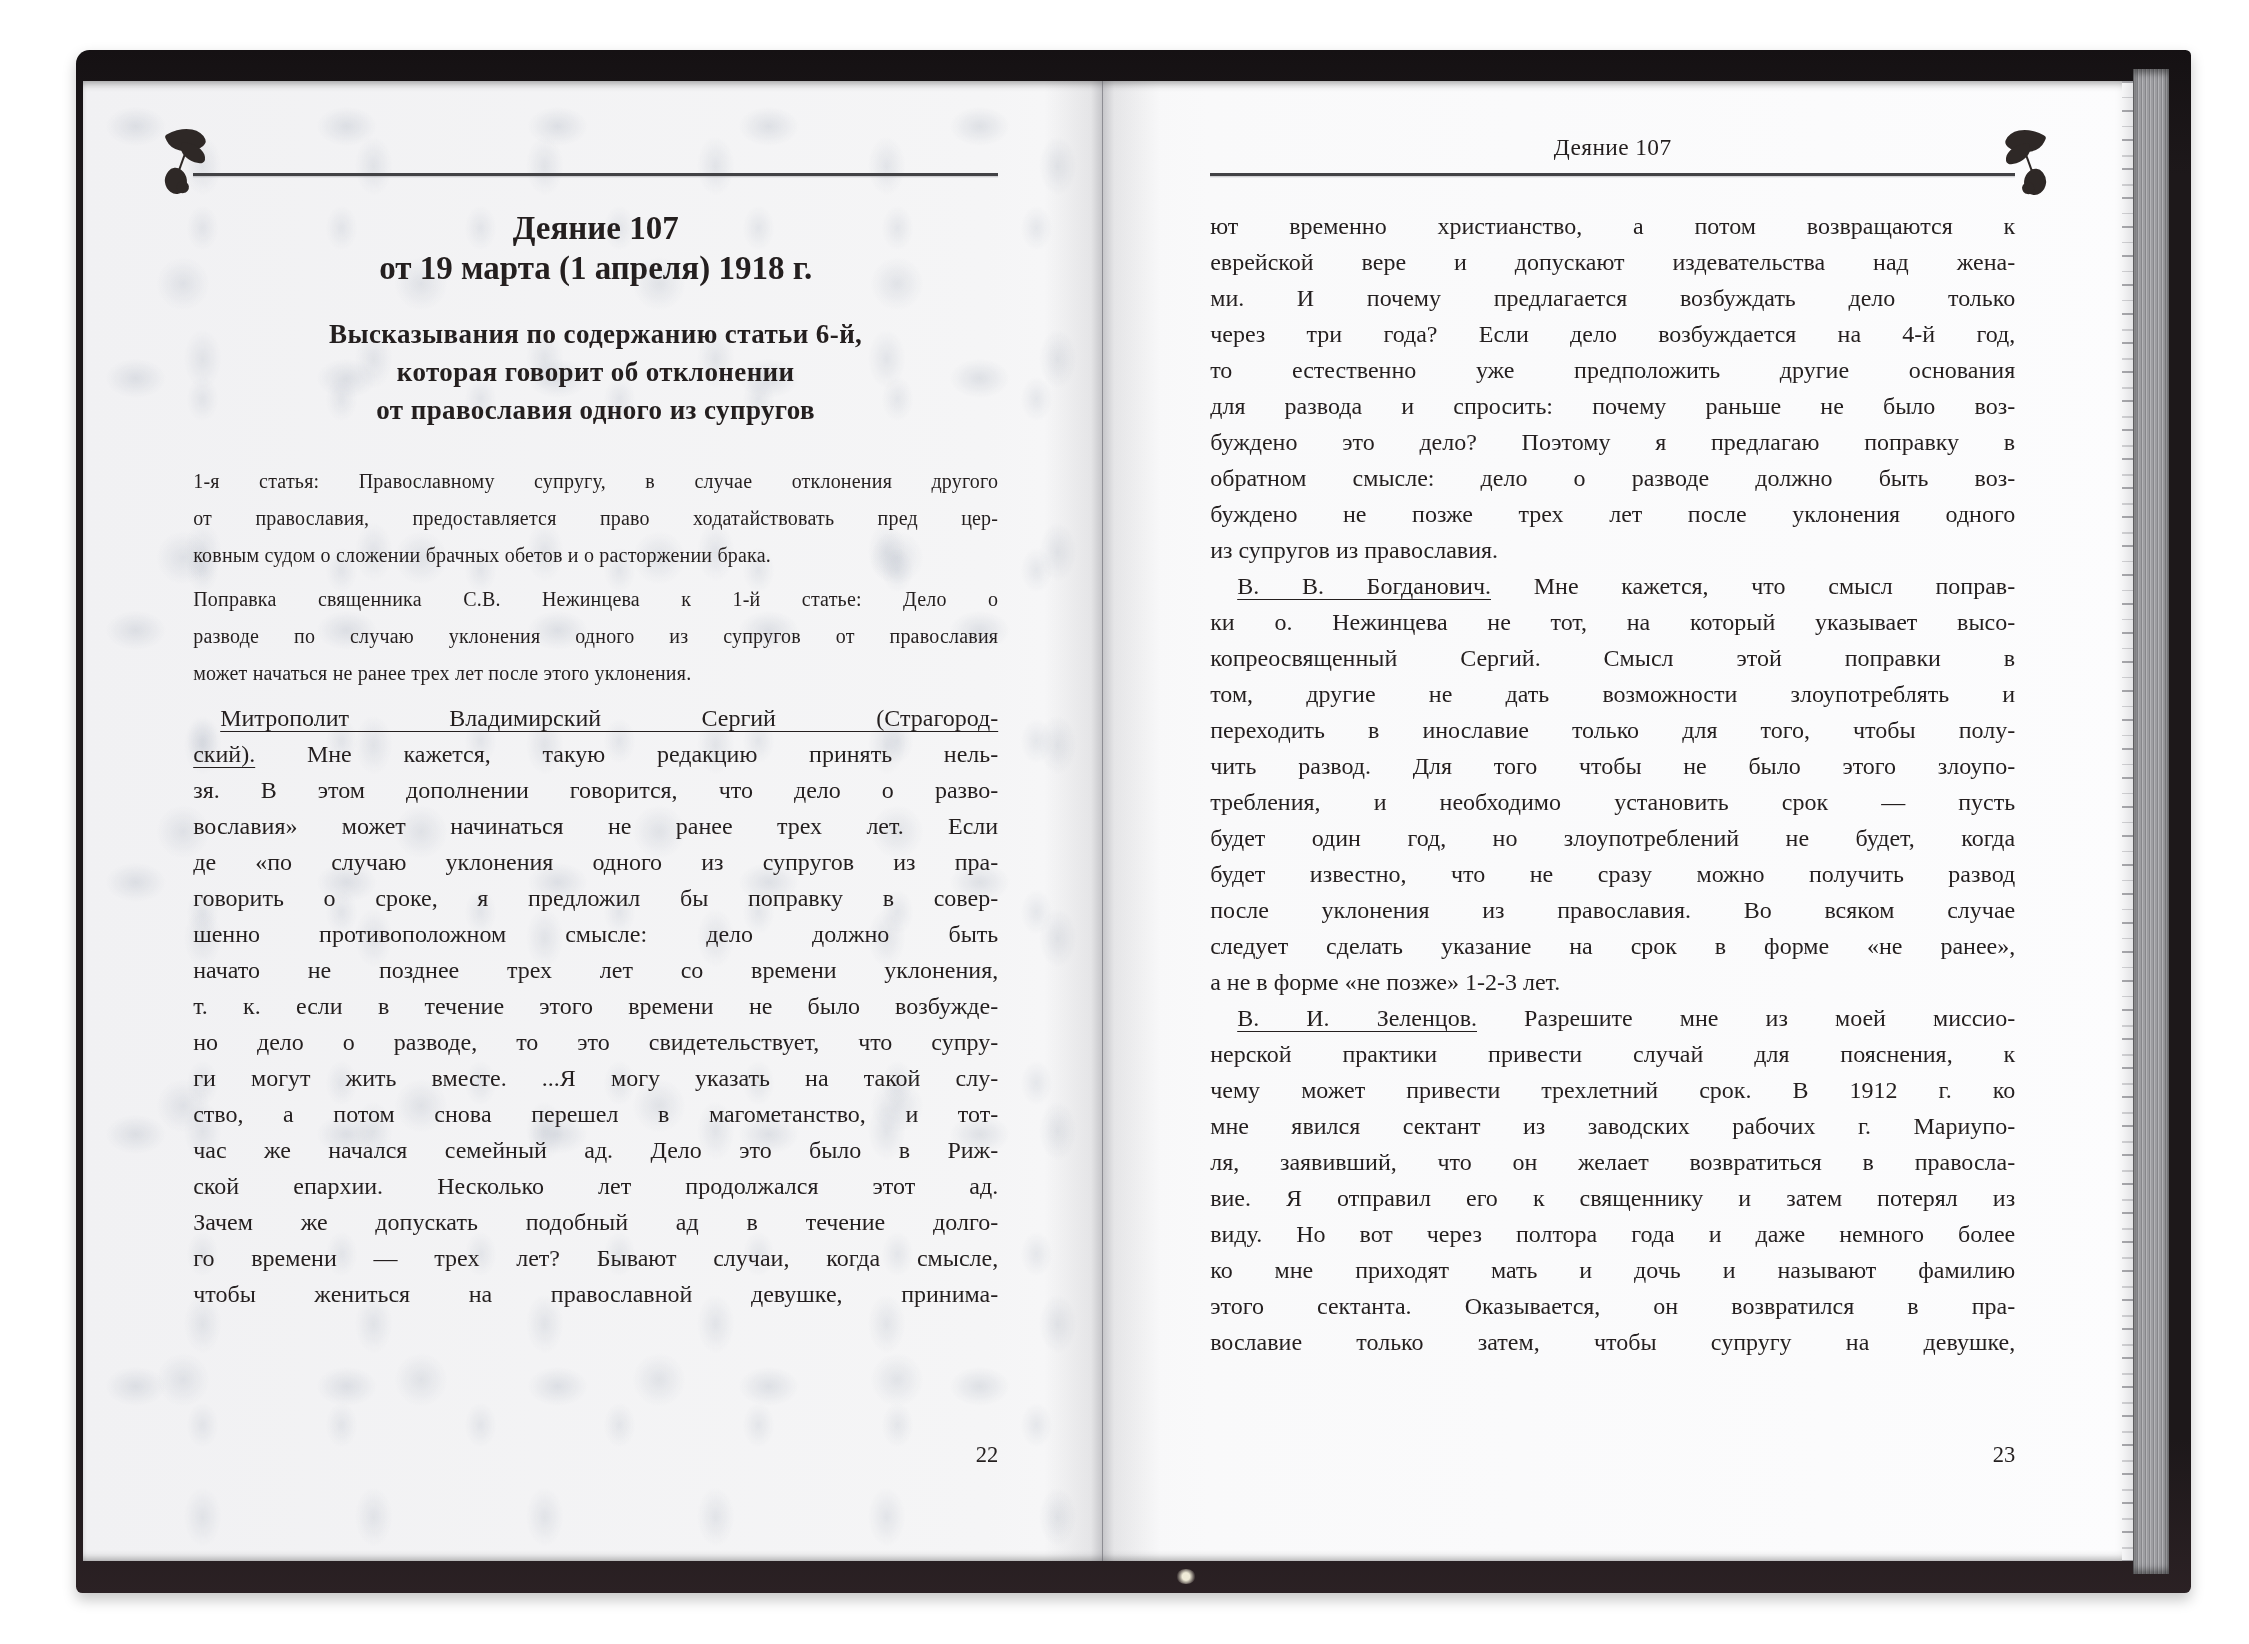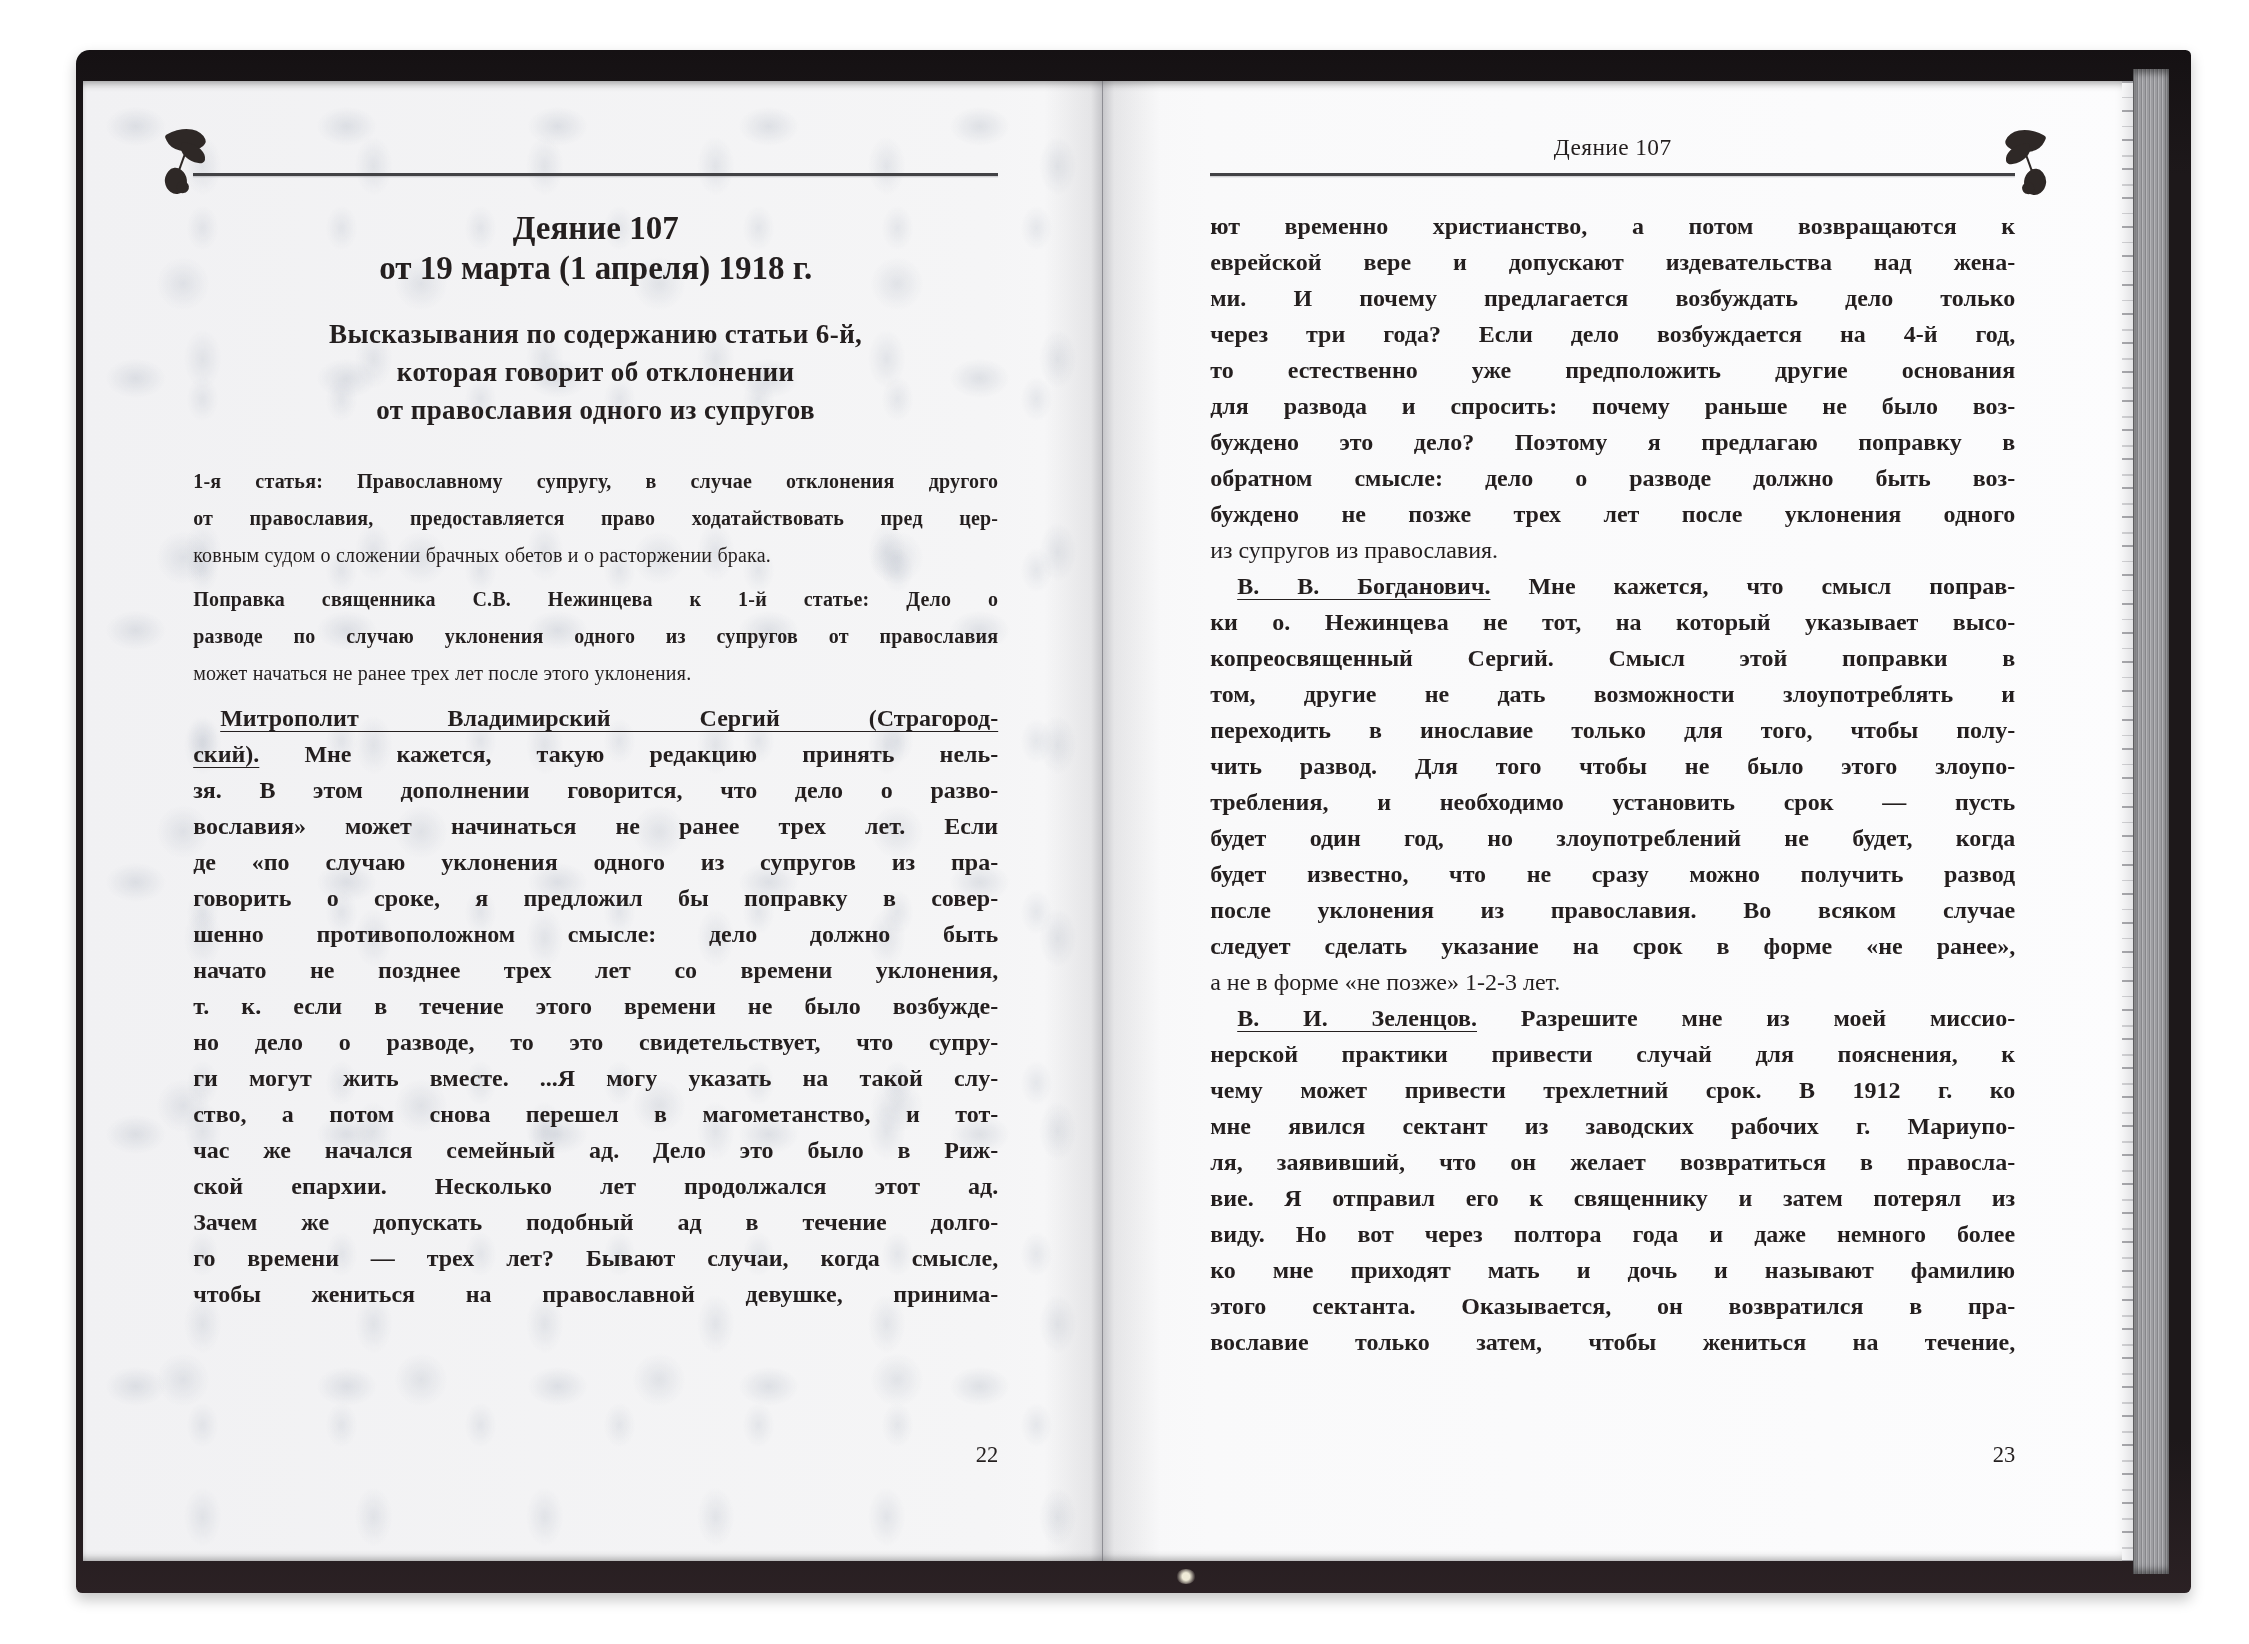--- a/index.html
+++ b/index.html
@@ -69,21 +69,21 @@
   .petal2{ left:15.3px; top:56px;width:11.7px; height:11.7px; border-radius:50%; }
 
   .running-header {
     position:absolute; left:1127px; top:52px; width:805px;
     font-size:23.4px; line-height:28px; text-align:center; letter-spacing:0.4px;
   }
 
   
   .block { position:absolute; }
   .t-center { text-align:center; }
-  .jl      { text-align:justify; text-align-last:justify;font-weight:bold; }
+  .jl      { text-align:justify; text-align-last:justify; }
   .jl-last { text-align:justify; text-align-last:left; }
   .indent  { text-indent:27px; }
 
   .title-block    { left:110px; top:127px;  width:805px; font-weight:bold; font-size:33px; line-height:40px; }
   .subtitle-block { left:110px; top:234px;  width:805px; font-weight:bold; font-size:27px; line-height:38px; letter-spacing:0.4px; }
   .note1          { left:110px; top:382px;  width:805px; }
   .note2          { left:110px; top:500px; width:805px; }
   .note-line      { font-size:20px; line-height:37px; letter-spacing:0.2px; }
   .main-left      { left:110px; top:619px; width:805px; }
   .body-right     { left:1127px; top:127px; width:805px; }
@@ -199,19 +199,19 @@
 
       <div class="body-line jl indent"><span class="u">В. И. Зеленцов.</span> <span>Разрешите мне из моей миссио-</span></div>
       <div class="body-line jl">нерской практики привести случай для пояснения, к</div>
       <div class="body-line jl">чему может привести трехлетний срок. В 1912 г. ко</div>
       <div class="body-line jl">мне явился сектант из заводских рабочих г. Мариупо-</div>
       <div class="body-line jl">ля, заявивший, что он желает возвратиться в правосла-</div>
       <div class="body-line jl">вие. Я отправил его к священнику и затем потерял из</div>
       <div class="body-line jl">виду. Но вот через полтора года и даже немного более</div>
       <div class="body-line jl">ко мне приходят мать и дочь и называют фамилию</div>
       <div class="body-line jl">этого сектанта. Оказывается, он возвратился в пра-</div>
-      <div class="body-line jl">вославие только затем, чтобы жениться на течение,</div>
+      <div class="body-line jl">вославие только затем, чтобы супругу на девушке,</div>
     </div>
 
     <div class="pagenum pn-right">23</div>
   </div>
 </div>
 
 
 </body></html>

